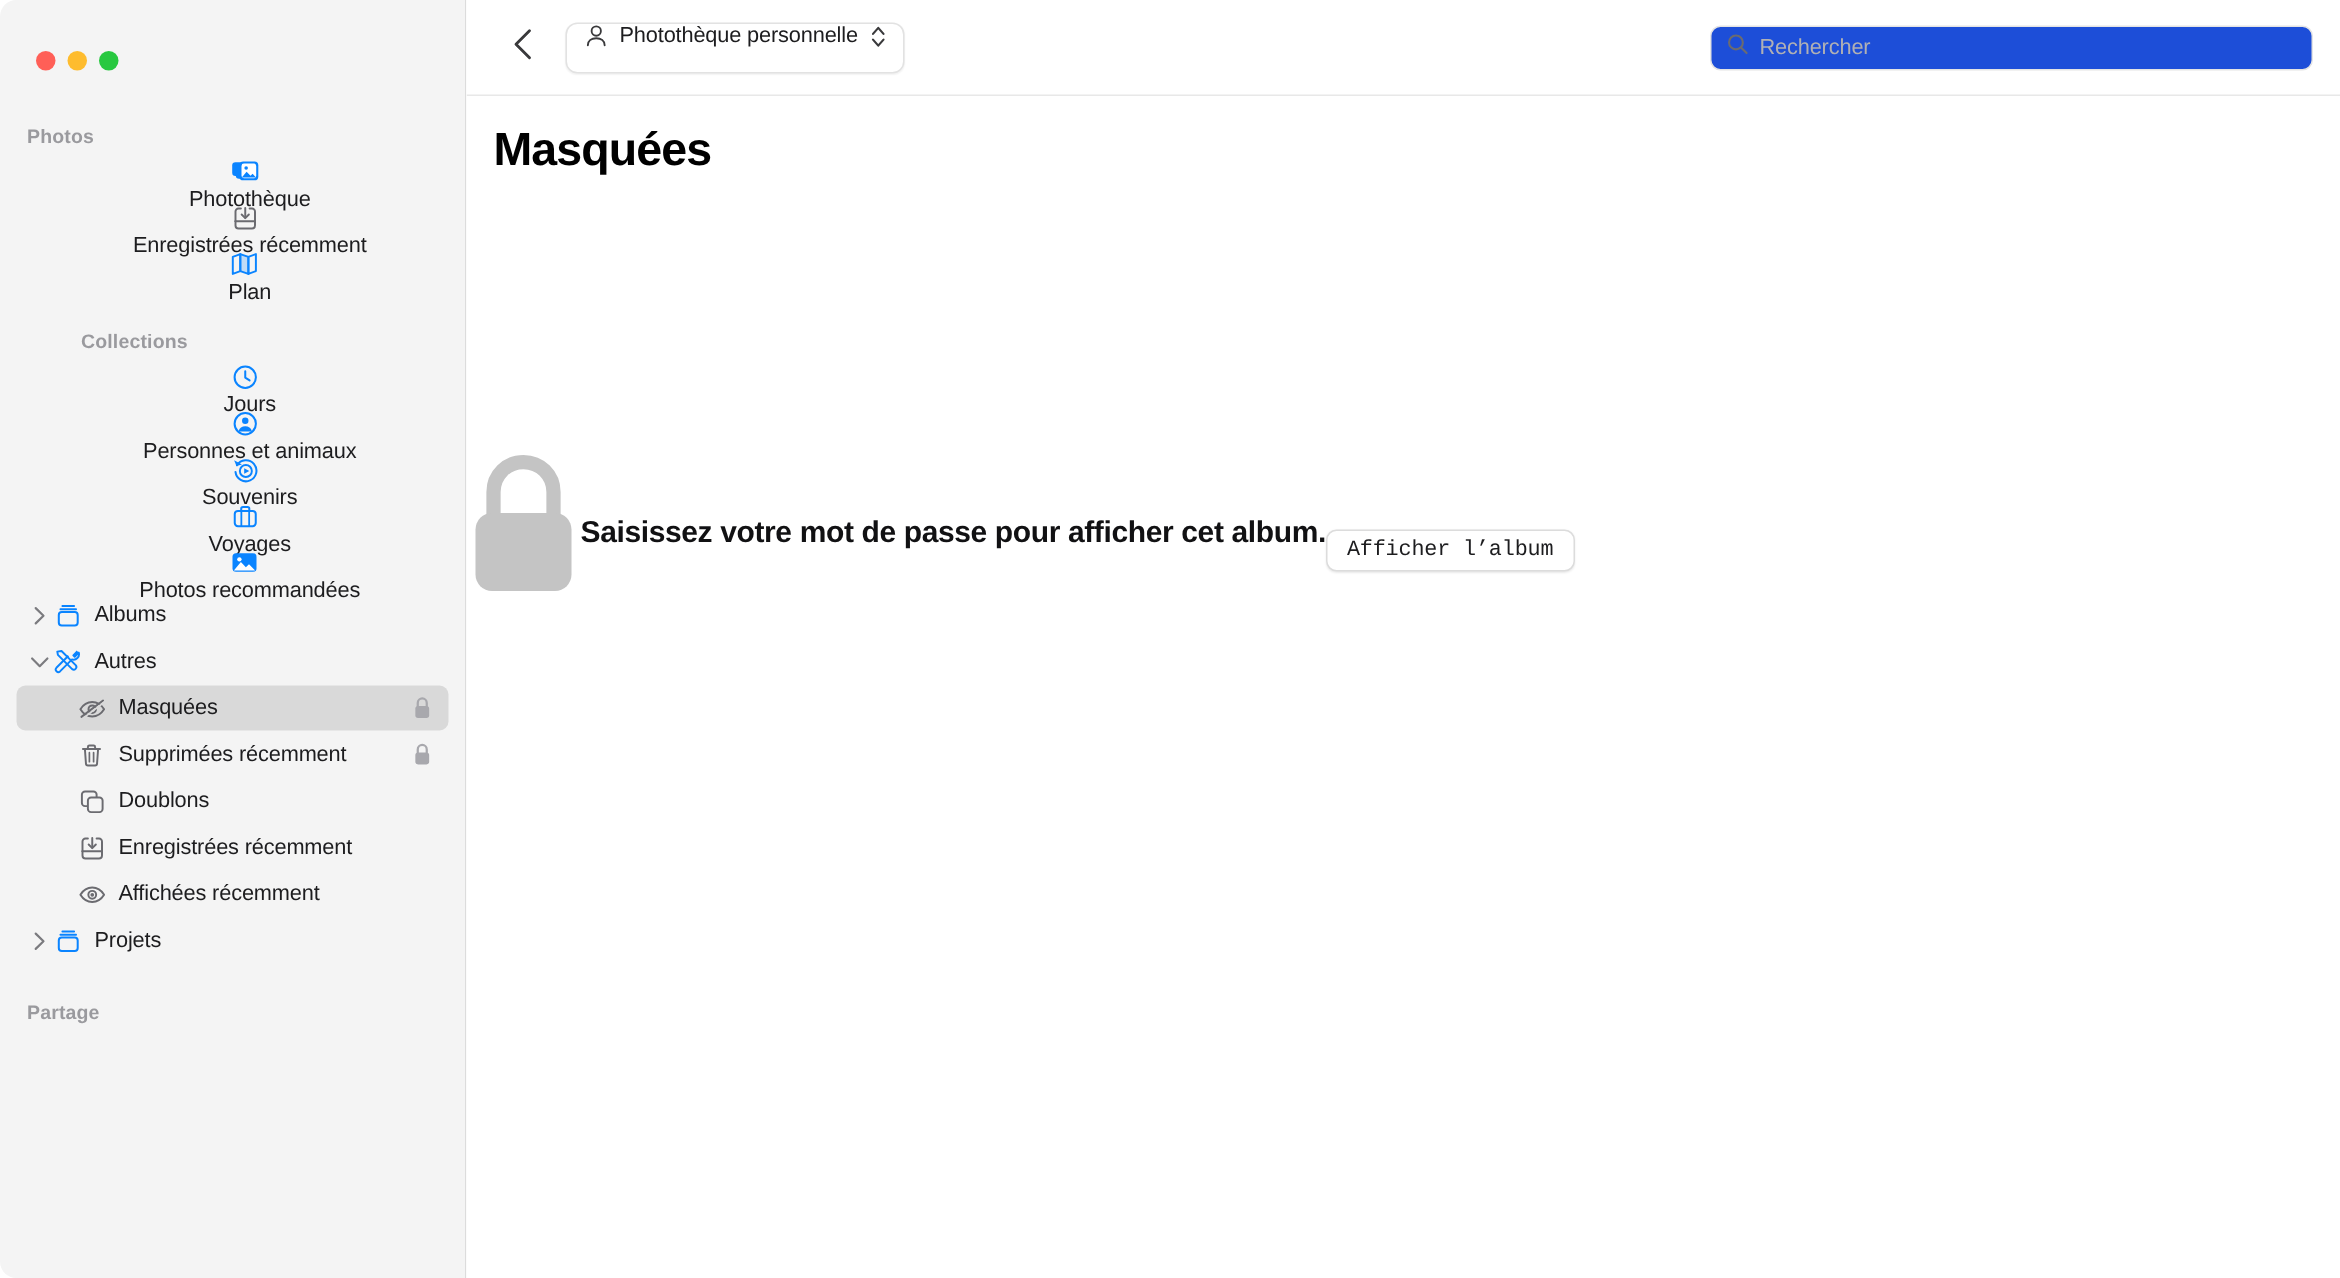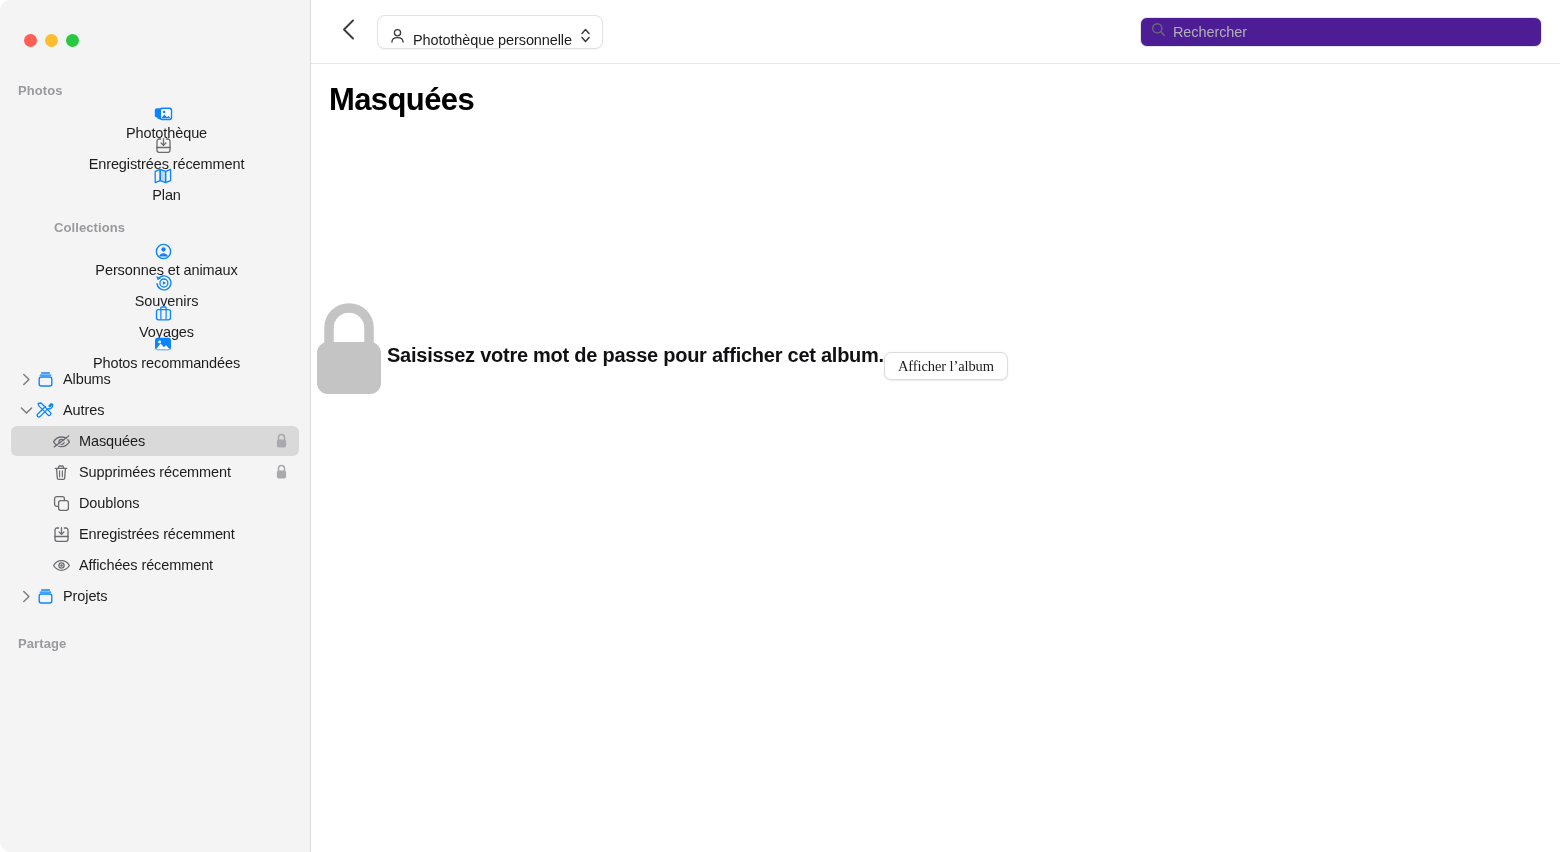--- a/index.html
+++ b/index.html
@@ -143,21 +143,21 @@
     display: flex;
     align-items: center;
     justify-content: center;
     border-radius: 6px;
     color: #3a3a3c;
     flex: 0 0 auto;
   }
 
   .library-popup {
     display: flex;
-    align-items: flex-end;
+    align-items: flex-start;
     gap: 8px;
     height: 34px;
     margin-left: 14px;
     padding: 0 11px 0 12px;
     border: 1px solid #e2e2e2;
     border-radius: 8px;
     background: #ffffff;
     box-shadow: 0 0.5px 1px rgba(0,0,0,0.05);
     flex: 0 0 auto;
   }
@@ -172,21 +172,21 @@
 
   .search-field {
     display: flex;
     align-items: center;
     gap: 7px;
     width: 402px;
     height: 30px;
     padding: 0 10px;
     border: 1px solid #e4e4e4;
     border-radius: 7px;
-    background: #4c1d95;
+    background: #1d4ed8;
     flex: 0 0 auto;
   }
   .search-field .sf-placeholder {
     font-size: 14.5px;
     color: #b0b0b4;
     letter-spacing: -0.1px;
   }
 
   .page-title {
     font-size: 31px;
@@ -207,21 +207,21 @@
   }
   .empty-state .lock-big { margin-bottom: 30px; }
   .empty-state .es-msg {
     font-size: 20px;
     font-weight: 700;
     color: #111113;
     letter-spacing: -0.25px;
     margin-bottom: 22px;
   }
   .unlock-btn {
-    font-family: Liberation Serif, serif;
+    font-family: Liberation Mono, monospace;
     font-size: 14.5px;
     color: #1d1d1f;
     letter-spacing: -0.1px;
     height: 28px;
     padding: 0 13px;
     background: #ffffff;
     border: 1px solid #dcdcdc;
     border-radius: 7px;
     box-shadow: 0 0.5px 1.5px rgba(0,0,0,0.09);
     cursor: default;
@@ -271,20 +271,29 @@
           <span class="ico">
             <svg width="18" height="16" viewBox="0 0 18 16" fill="none">
         <path d="M1.2 3.3 L6.2 1.4 V12.7 L1.2 14.6 Z" stroke="#0a84ff" stroke-width="1.3" stroke-linejoin="round"></path>
         <path d="M6.2 1.4 L11.6 3.3 V14.6 L6.2 12.7 Z" stroke="#0a84ff" stroke-width="1.3" stroke-linejoin="round" fill="#0a84ff" fill-opacity="0.22"></path>
         <path d="M11.6 3.3 L16.6 1.4 V12.7 L11.6 14.6 Z" stroke="#0a84ff" stroke-width="1.3" stroke-linejoin="round"></path>
       </svg>
           </span>
           <span class="label">Plan</span>
         </div>
         <div class="section-header sec-collections">Collections</div>
+        <div class="row lvl1">
+          <span class="ico">
+            <svg width="17" height="17" viewBox="0 0 17 17" fill="none">
+        <circle cx="8.5" cy="8.5" r="7.1" stroke="#0a84ff" stroke-width="1.35"></circle>
+        <path d="M8.5 4.5 V8.7 L11.4 10.6" stroke="#0a84ff" stroke-width="1.35" stroke-linecap="round" stroke-linejoin="round"></path>
+      </svg>
+          </span>
+          <span class="label">Jours</span>
+        </div>
         <div class="row lvl1">
           <span class="ico">
             <svg width="17" height="17" viewBox="0 0 17 17" fill="none">
         <circle cx="8.5" cy="8.5" r="7.1" stroke="#0a84ff" stroke-width="1.35"></circle>
         <circle cx="8.5" cy="6.5" r="2.15" fill="#0a84ff"></circle>
         <path d="M4.0 13.6 C4.6 11.3 6.4 10.2 8.5 10.2 C10.6 10.2 12.4 11.3 13.0 13.6" fill="#0a84ff"></path>
       </svg>
           </span>
           <span class="label">Personnes et animaux</span>
         </div>

